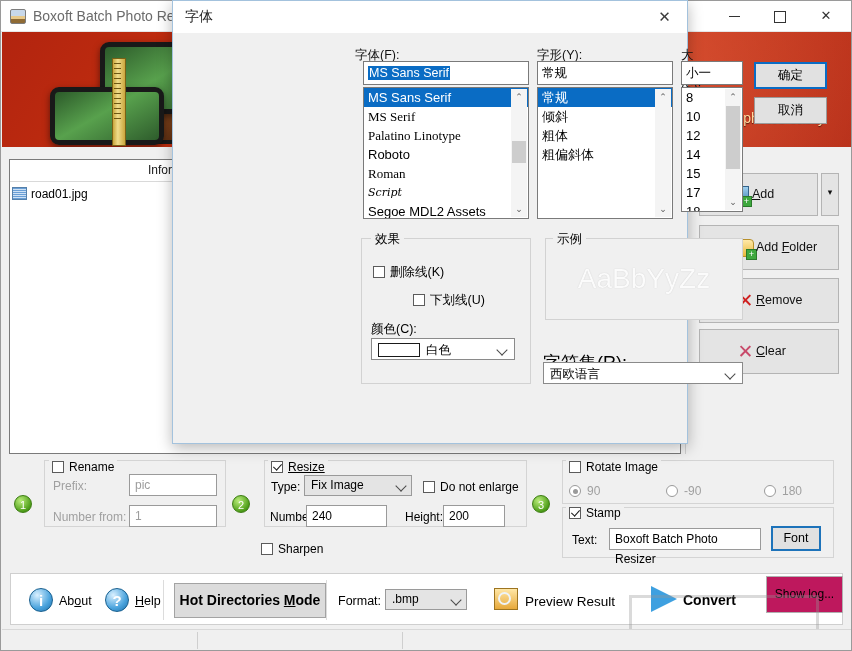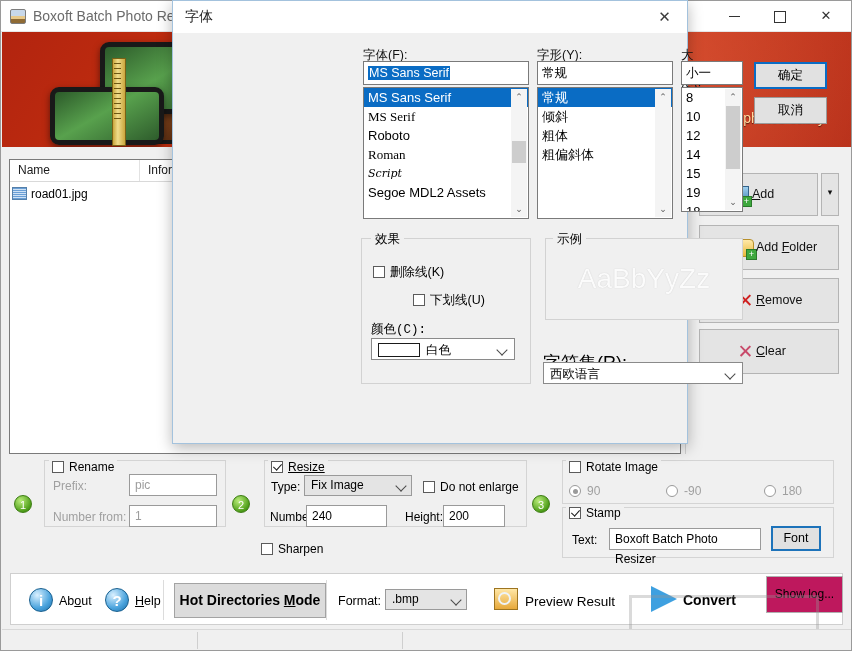--- a/index.html
+++ b/index.html
@@ -162,21 +162,21 @@
     overflow:hidden;}
   .li{height:19px;line-height:19px;padding-left:4px;font-size:13px;white-space:nowrap;}
   .li.sel{background:#0a6cc4;color:#fff;}
   .sb{position:absolute;top:1px;right:1px;width:16px;bottom:1px;background:#f4f4f4;}
   .sb .ar{position:absolute;left:0;right:0;height:16px;text-align:center;font-size:9px;
     line-height:16px;color:#5a5a5a;}
   .sb .ar.up{top:0;}
   .sb .ar.dn{bottom:0;}
   .sb .th{position:absolute;left:1px;right:1px;background:#cdcdcd;}
 
-  #fd-font-lab{left:190px;top:46px;}
+  #fd-font-lab{left:182px;top:46px;}
   #fd-font-input{left:190px;top:60px;width:166px;}
   #fd-font-input .sel-text{background:#0a6cc4;color:#fff;padding:0 1px;}
   #fd-font-list{left:190px;top:86px;width:166px;height:132px;}
 
   #fd-style-lab{left:364px;top:46px;}
   #fd-style-input{left:364px;top:60px;width:136px;}
   #fd-style-list{left:364px;top:86px;width:136px;height:132px;}
 
   #fd-size-lab{left:508px;top:46px;}
   #fd-size-input{left:508px;top:60px;width:62px;}
@@ -185,21 +185,21 @@
   #fd-ok{position:absolute;left:581px;top:61px;width:73px;height:27px;background:#e1e1e1;
     border:2px solid #0a6cc4;box-sizing:border-box;font-size:12.5px;text-align:center;line-height:23px;}
   #fd-cancel{position:absolute;left:581px;top:96px;width:73px;height:27px;background:#e1e1e1;
     border:1px solid #9a9a9a;box-sizing:border-box;font-size:12.5px;text-align:center;line-height:25px;}
 
   #fd-effects{position:absolute;left:188px;top:237px;width:170px;height:146px;
     border:1px solid #d2d2d2;box-sizing:border-box;}
   #fd-effects-title{position:absolute;left:198px;top:230px;background:#f0f0f0;padding:0 4px;font-size:12.5px;}
   #fd-chk-strike{position:absolute;left:200px;top:263px;font-size:12.5px;}
   #fd-chk-underline{position:absolute;left:200px;top:291px;font-size:12.5px;margin-left:40px;}
-  #fd-color-lab{position:absolute;left:198px;top:320px;font-size:12.5px;font-family:Liberation Mono, monospace;}
+  #fd-color-lab{position:absolute;left:198px;top:320px;font-size:12.5px;}
   #fd-color-drop{position:absolute;left:198px;top:337px;width:144px;height:22px;background:#fff;
     border:1px solid #8a8a8a;box-sizing:border-box;}
   #fd-color-swatch{position:absolute;left:6px;top:4px;width:42px;height:14px;background:#fff;border:1px solid #1a1a1a;box-sizing:border-box;}
   #fd-color-name{position:absolute;left:54px;top:3px;font-size:12.5px;}
   #fd-color-cv{position:absolute;right:8px;top:7px;width:7px;height:7px;border:solid #4a4a4a;border-width:0 1.3px 1.3px 0;transform:rotate(45deg);}
 
   #fd-sample{position:absolute;left:372px;top:237px;width:198px;height:82px;
     border:1px solid #d2d2d2;box-sizing:border-box;background:#f0f0f0;}
   #fd-sample-title{position:absolute;left:380px;top:230px;background:#f0f0f0;padding:0 4px;font-size:12.5px;}
   #fd-sample-text{position:absolute;left:372px;top:262px;width:198px;text-align:center;
@@ -243,21 +243,20 @@
         <i></i>
         <i></i>
         <i></i>
         <i></i>
     </div>
     <div id="banner-tag">ur photos easily</div>
   </div>
 
   <div id="file-list">
     <div id="file-list-head">
-      <div class="fl-col" id="fl-col-name">Name</div>
       <div class="fl-col" id="fl-col-info">Informa</div>
     </div>
     <div id="fl-row-0">
       <span class="ic"></span><span>road01.jpg</span>
     </div>
   </div>
   <div id="app-scroll"></div>
 
   <div class="tbtn" id="tb-add">
     <span class="tb-ico" id="ico-add">
@@ -373,20 +372,21 @@
     <div id="fd-close">✕</div>
   </div>
 
   <div class="fd-lab" id="fd-font-lab">字体(F):</div>
   <div class="fd-input" id="fd-font-input">
     <span class="sel-text">MS Sans Serif</span>
   </div>
   <div class="fd-list" id="fd-font-list">
     <div class="li sel f-msserif">MS Sans Serif</div>
     <div class="li f-serif">MS Serif</div>
+    <div class="li f-serif">Palatino Linotype</div>
     <div class="li f-msserif">Roboto</div>
     <div class="li f-serif">Roman</div>
     <div class="li f-script">Script</div>
     <div class="li f-msserif">Segoe MDL2 Assets</div>
     <div class="sb">
       <div class="ar up">⌃</div>
       <div class="th" style="top:52px;height:22px;"></div>
       <div class="ar dn">⌄</div>
     </div>
   </div>
@@ -405,21 +405,21 @@
   </div>
 
   <div class="fd-lab" id="fd-size-lab">大小(S):</div>
   <div class="fd-input" id="fd-size-input">小一</div>
   <div class="fd-list" id="fd-size-list">
     <div class="li">8</div>
     <div class="li">10</div>
     <div class="li">12</div>
     <div class="li">14</div>
     <div class="li">15</div>
-    <div class="li">19</div>
+    <div class="li">17</div>
     <div class="li">18</div>
     <div class="sb">
       <div class="ar up">⌃</div>
       <div class="th" style="top:17px;height:63px;"></div>
       <div class="ar dn">⌄</div>
     </div>
   </div>
 
   <div id="fd-ok">确定</div>
   <div id="fd-cancel">取消</div>

